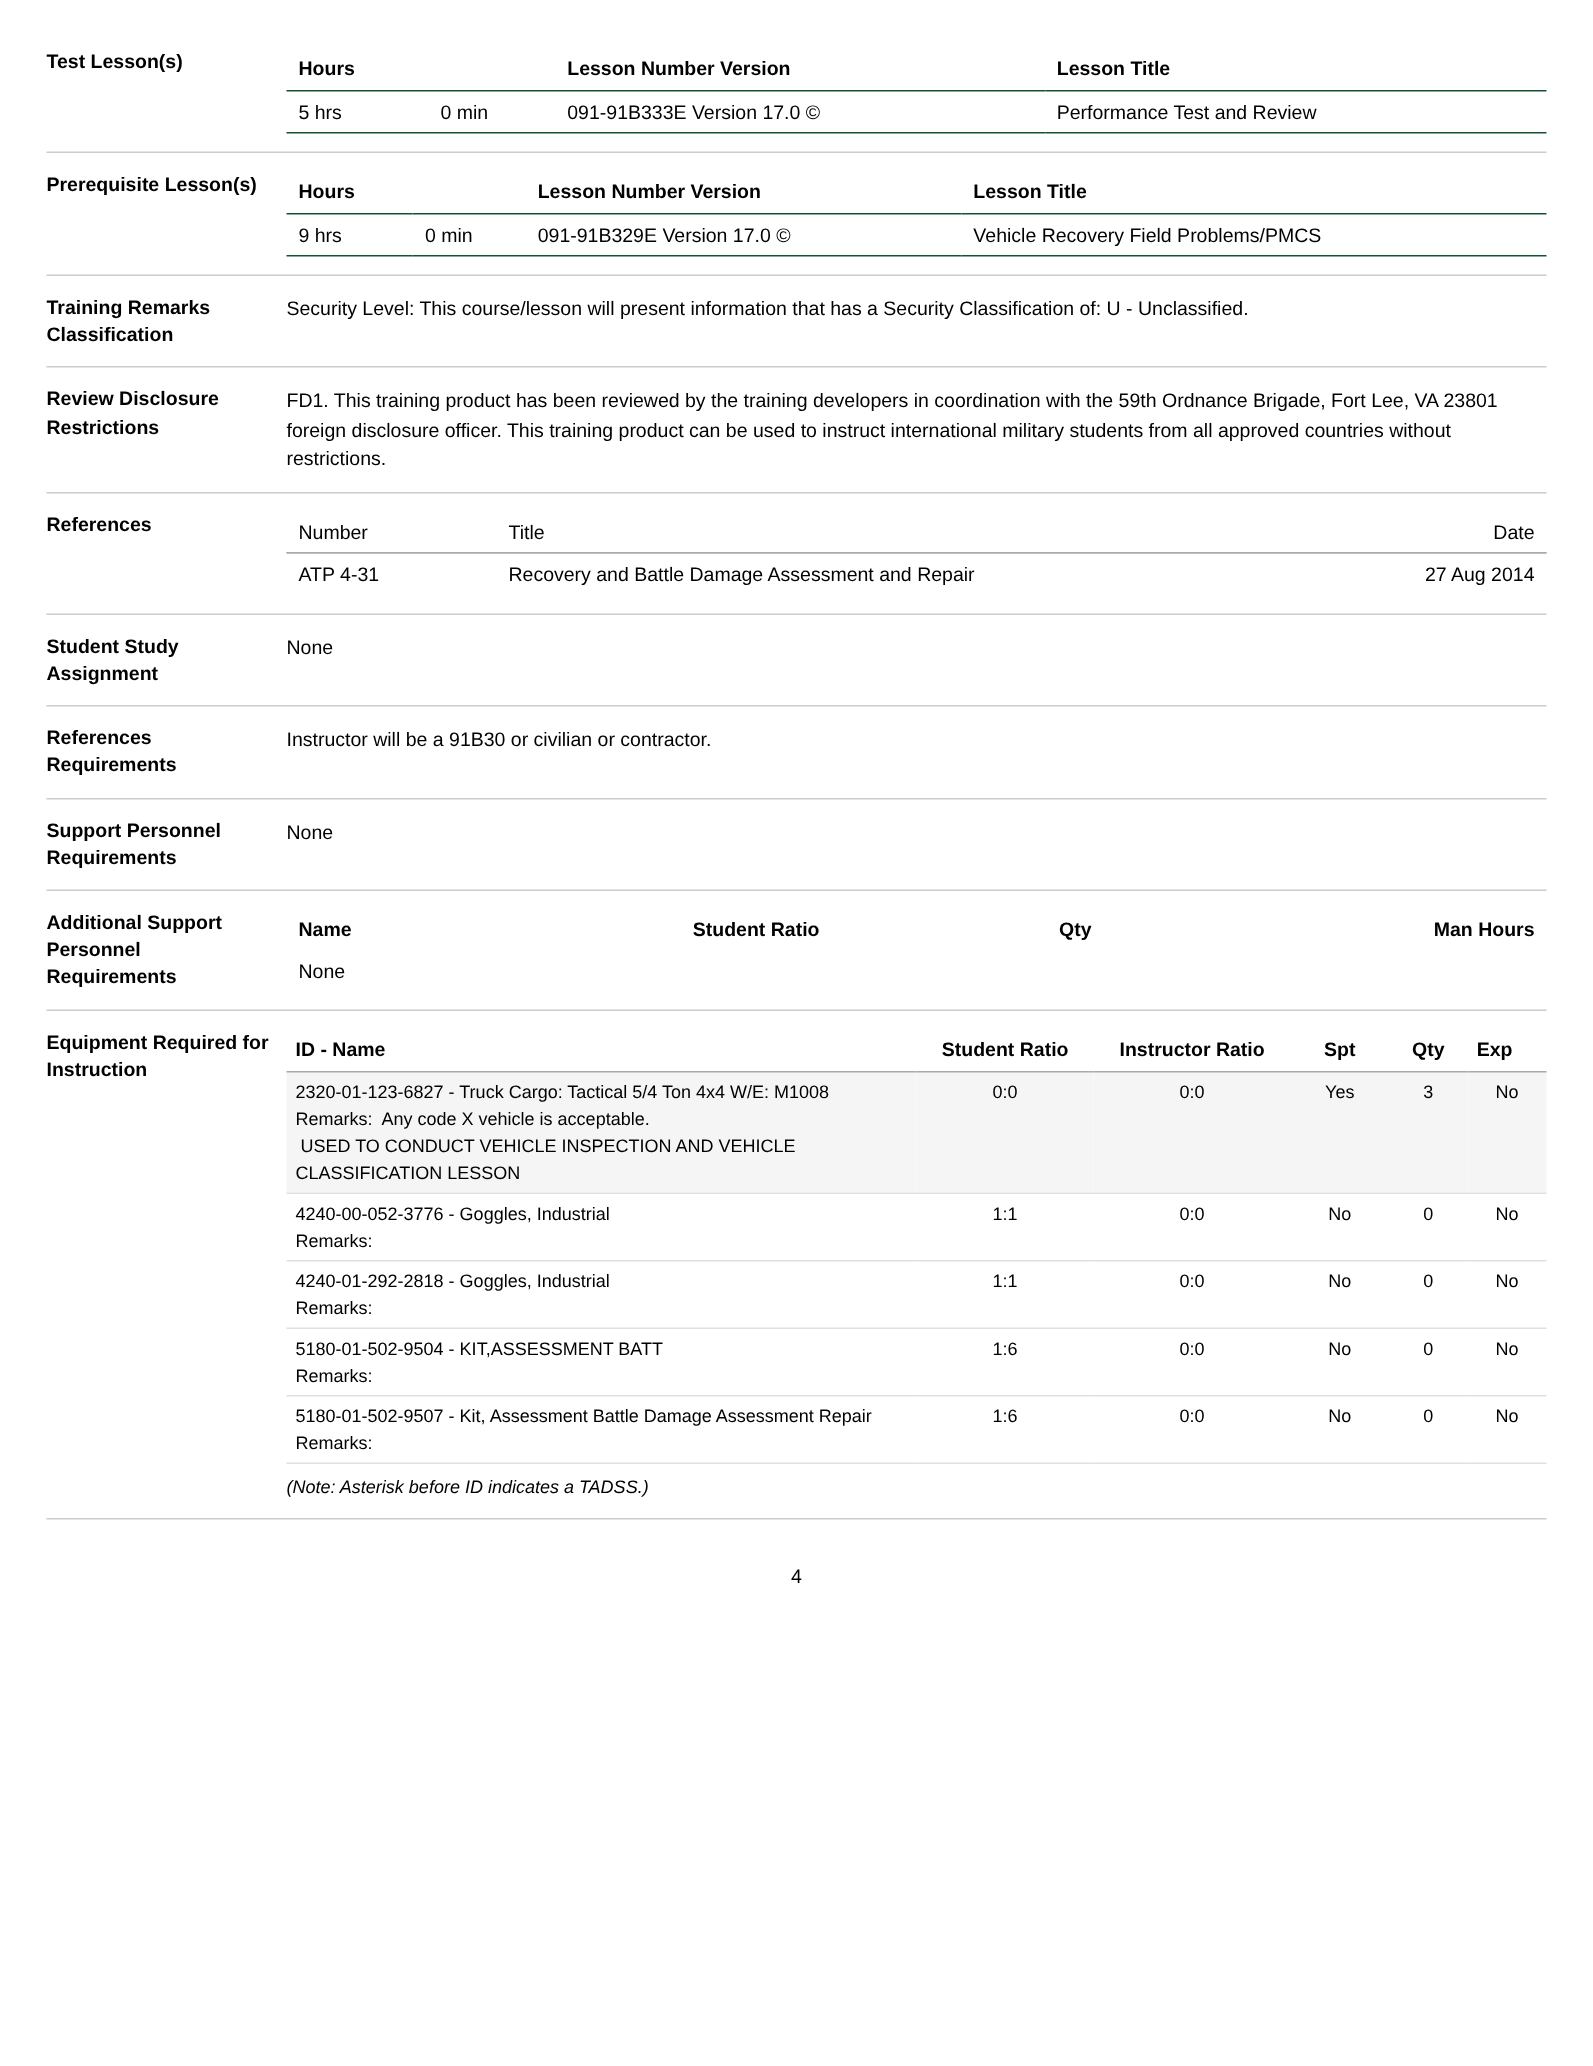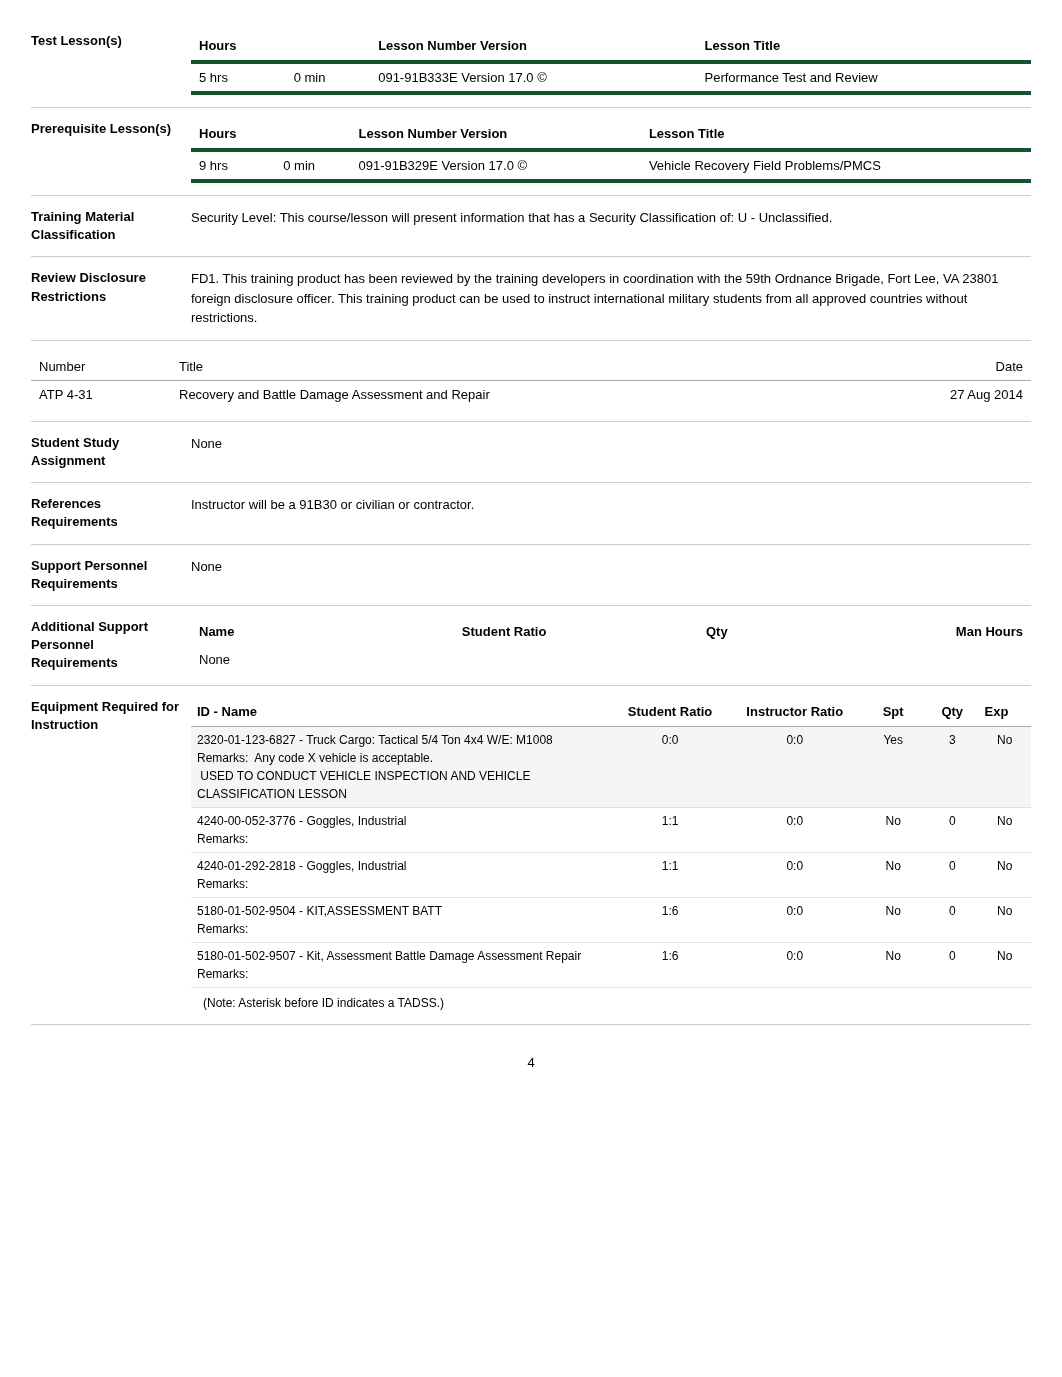--- a/index.html
+++ b/index.html
@@ -41,21 +41,21 @@
       text-align: left;
       padding: 4px 8px;
       font-size: 13px;
     }
     .table-grid td {
       padding: 4px 8px;
       vertical-align: top;
       font-size: 13px;
     }
     .table-grid tr {
-      border-bottom: 4px solid #14532d;
+      border-bottom: 1px solid #14532d;
     }
     .references-table {
       width: 100%;
       border-collapse: collapse;
     }
     .references-table th {
       font-weight: normal;
       text-align: left;
       padding: 4px 8px;
       font-size: 13px;
@@ -99,23 +99,23 @@
     .additional-table td {
       padding: 4px 8px;
       font-size: 13px;
     }
     .page-number {
       text-align: center;
       margin-top: 30px;
       font-size: 13px;
     }
     .italic-note {
+      font-style: italic;
       font-size: 12px;
       margin-top: 6px;
-      margin-left: 12px;
     }
   </style>
 </head>
 <body>
 
 <div class="page-container">
 
   <div class="section-row">
     <div class="section-label">Test Lesson(s)</div>
     <div class="section-content">
@@ -158,30 +158,31 @@
             <td>0  min</td>
             <td>091-91B329E Version 17.0 ©</td>
             <td>Vehicle Recovery Field Problems/PMCS</td>
           </tr>
         </tbody>
       </table>
     </div>
   </div>
 
   <div class="section-row">
-    <div class="section-label">Training Material Classification</div>
+    <div class="section-label">Training Remarks Classification</div>
     <div class="section-content">Security Level: This course/lesson will present information that has a Security Classification of: U - Unclassified.</div>
   </div>
 
   <div class="section-row">
     <div class="section-label">Review Disclosure Restrictions</div>
     <div class="section-content">FD1. This training product has been reviewed by the training developers in coordination with the 59th Ordnance Brigade, Fort Lee, VA 23801 foreign disclosure officer.  This training product can be used to instruct international military students from all approved countries without restrictions.</div>
   </div>
 
   <div class="section-row">
+    <div class="section-label">References</div>
     <div class="section-content">
       <table class="references-table">
         <thead>
           <tr>
             <th style="width:140px">Number</th>
             <th>Title</th>
             <th style="width:100px;text-align:right">Date</th>
           </tr>
         </thead>
         <tbody>

